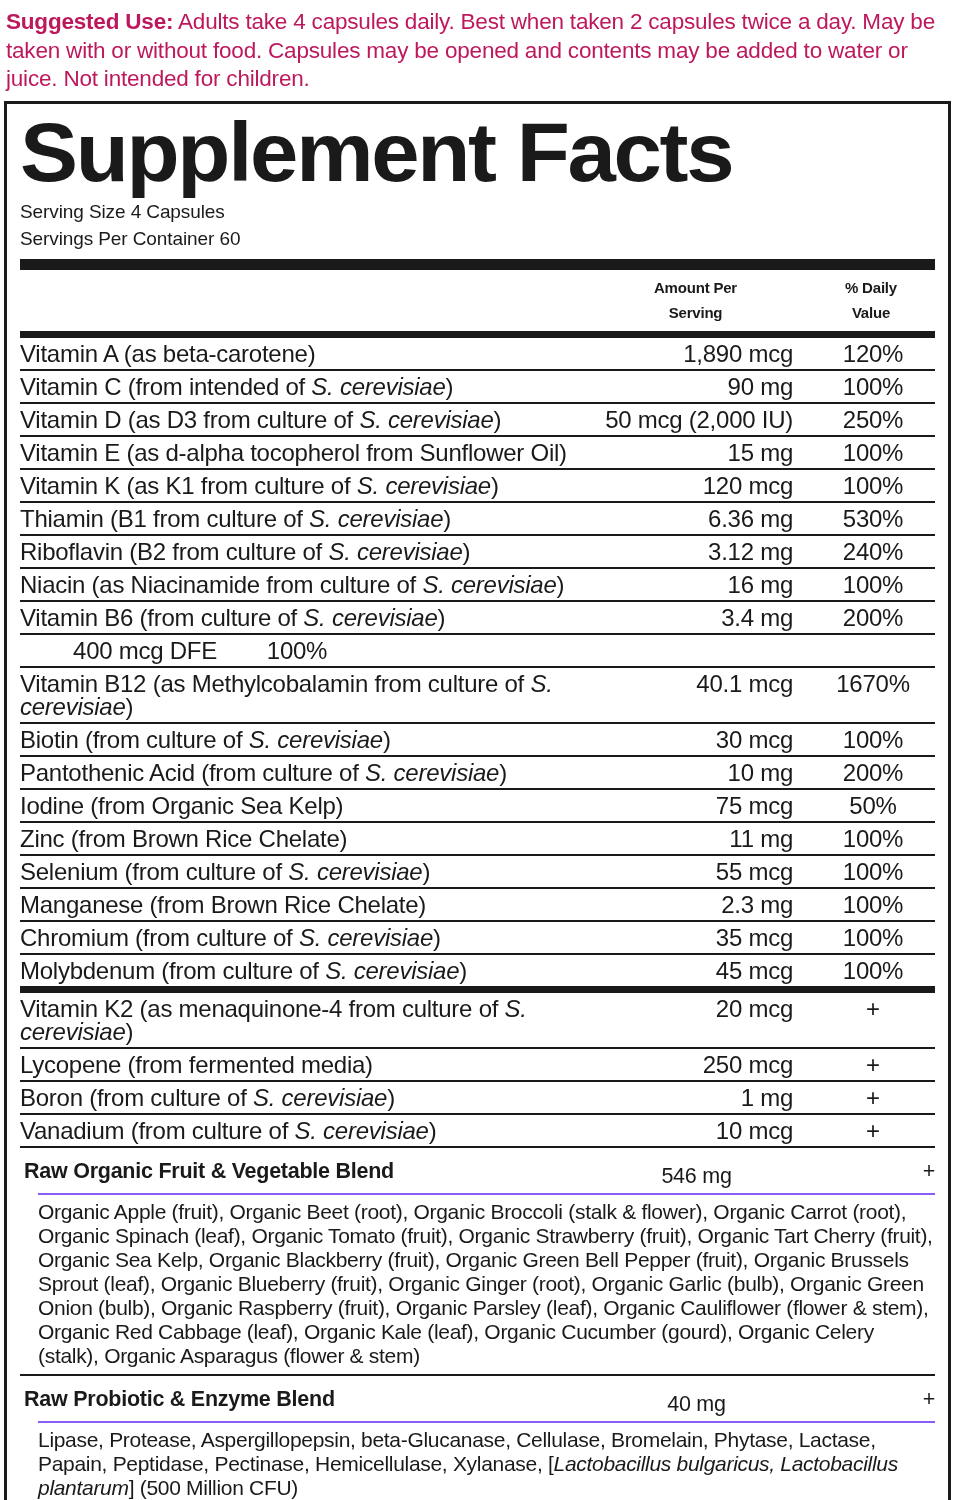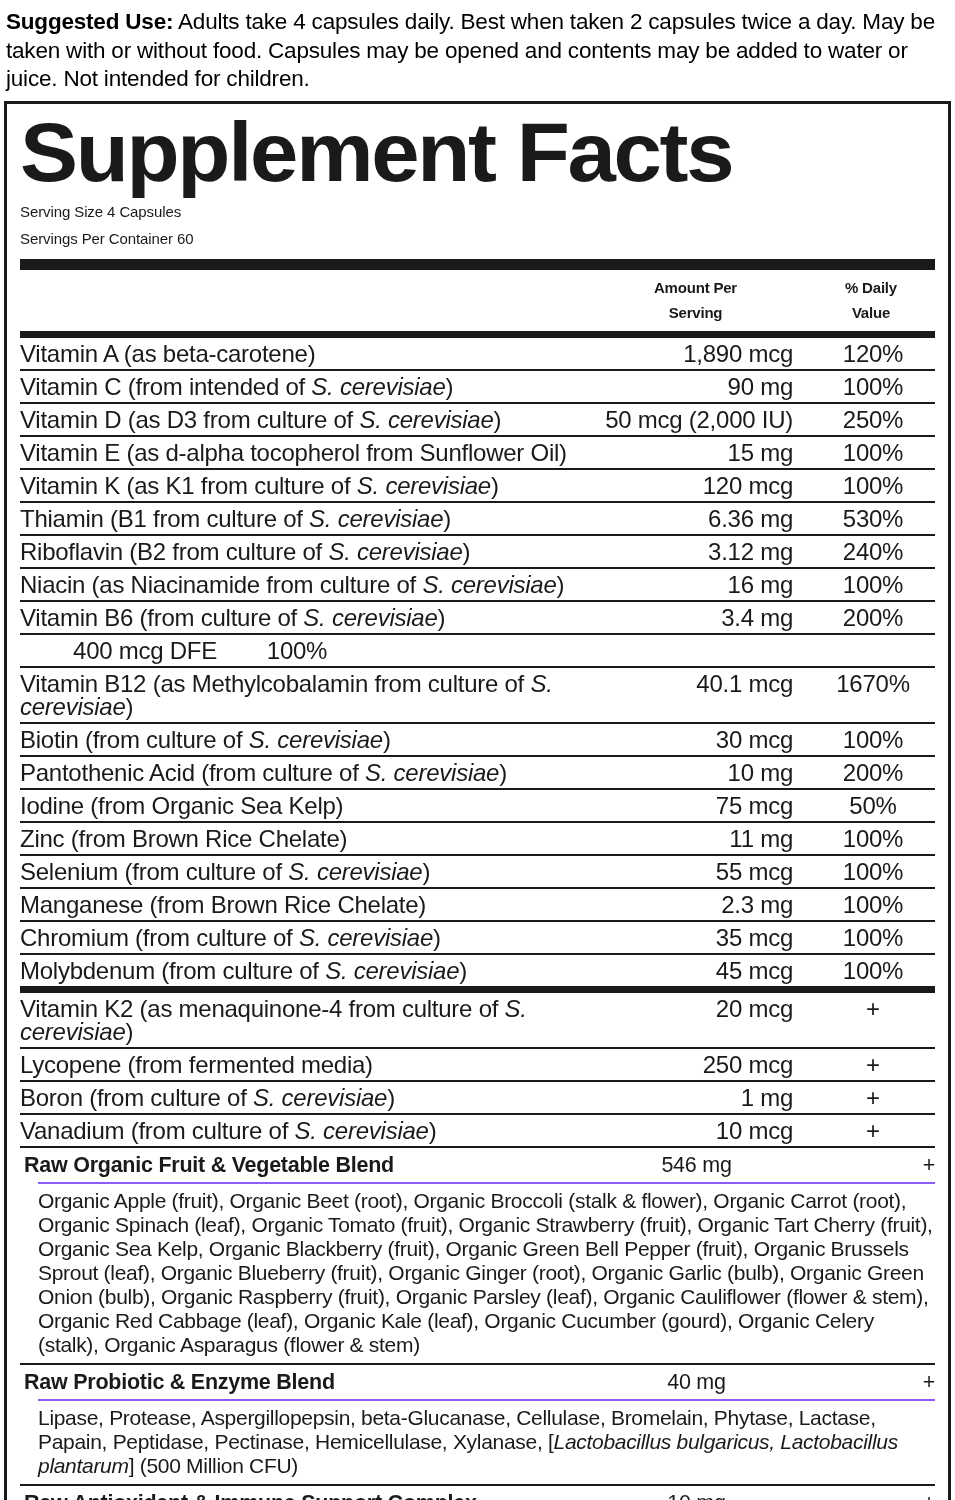--- a/index.html
+++ b/index.html
@@ -20,21 +20,21 @@
     height: 1500px;
     box-sizing: border-box;
   }
 
   
   .suggested-use {
     padding: 8px 6px 0 6px;
     font-size: 22.5px;
     line-height: 28.5px;
     letter-spacing: -0.2px;
-    color: #000000;
+    color: #be185d;
   }
   .suggested-use b {
     font-weight: 700;
   }
 
   
   .facts-panel {
     margin: 7px 4px 0 4px;
     border: 3px solid #1a1a1a;
     box-sizing: border-box;
@@ -49,21 +49,21 @@
     letter-spacing: -2.2px;
     margin: 9px 0 0 0;
     padding: 0 0 6px 0;
     white-space: nowrap;
     text-align: left;
     transform: scaleX(1.035);
     transform-origin: left center;
   }
 
   .serving-lines {
-    font-size: 15px;
+    font-size: 19px;
     line-height: 27px;
     letter-spacing: -0.1px;
     padding-bottom: 7px;
   }
 
   
   .bar-thick {
     height: 11px;
     background: #1a1a1a;
   }
@@ -142,20 +142,21 @@
     flex: 1 1 auto;
     font-weight: 700;
   }
   .blend-head .n-amt {
     width: 215px;
     flex: 0 0 215px;
     text-align: center;
     padding-right: 14px;
     box-sizing: border-box;
     white-space: nowrap;
+    margin-top: 11px;
   }
   .blend-head .n-dv {
     width: 124px;
     flex: 0 0 124px;
     text-align: right;
     box-sizing: border-box;
     white-space: nowrap;
   }
 
   .detail-wrap {

